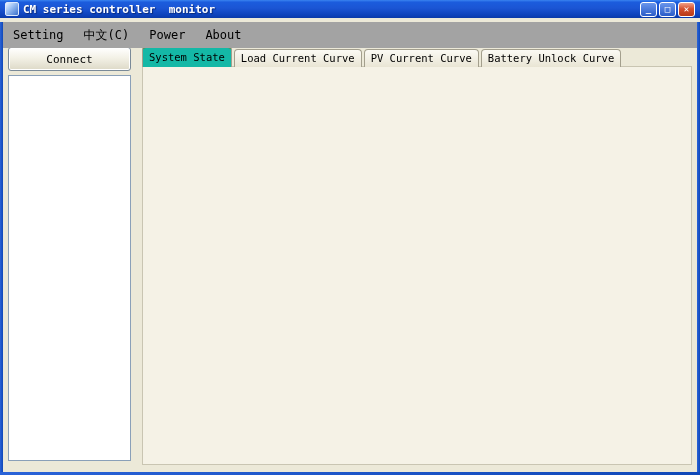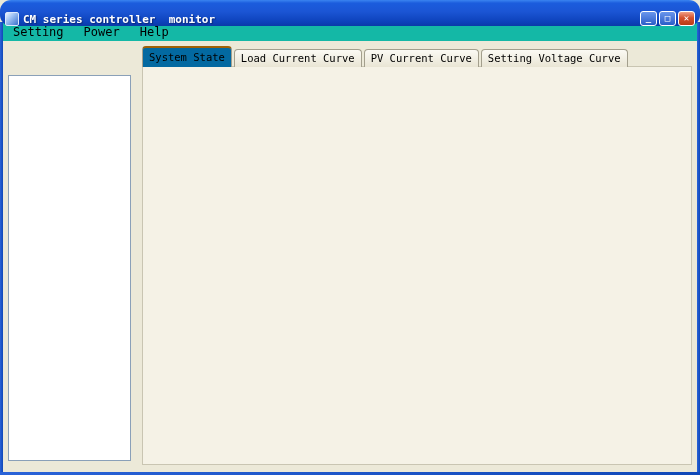--- a/index.html
+++ b/index.html
@@ -1,47 +1,47 @@
 <!DOCTYPE html>
 <html><head>
 <meta charset="utf-8">
 <style>
   html,body{margin:0;padding:0;background:#4a6a9a;font-family:"DejaVu Sans Mono",monospace;}
   .window{position:relative;width:700px;height:475px;background:#ece9d8;overflow:hidden;
           font-size:11px;color:#000;}
   .abs{position:absolute;}
   
   .edge{position:absolute;background:linear-gradient(90deg,#2a63d8,#1048b8);z-index:5;}
-  .titlebar{position:absolute;left:0;top:0;width:700px;height:26px;z-index:6;
+  .titlebar{position:absolute;left:0;top:0;width:700px;height:18px;z-index:6;
     background:linear-gradient(180deg,#3a84f0 0%,#1b5cdd 12%,#1b55d4 45%,#0c41ba 85%,#0a3aa8 100%);
-    display:flex;align-items:flex-end;border-radius:11px;}
+    display:flex;align-items:center;}
   .app-icon{width:14px;height:14px;margin:0 4px 0 5px;border-radius:2px;
     background:linear-gradient(135deg,#eaf2ff 0%,#9ec2f4 40%,#3a70cc 100%);
     border:1px solid #dce8fc;box-sizing:border-box;}
   .title-text{color:#fff;font-weight:bold;font-size:11px;white-space:pre;
     text-shadow:1px 1px 1px #0a2a7a;}
   .win-btns{margin-left:auto;display:flex;gap:2px;padding-right:5px;}
   .wbtn{width:17px;height:15px;border:1px solid #fff;border-radius:3px;color:#fff;
     font-size:9px;line-height:13px;text-align:center;font-weight:bold;box-sizing:border-box;
     background:linear-gradient(180deg,#6a96ec,#2a5cc8);cursor:default;}
   .wbtn.close{background:linear-gradient(180deg,#f0a088,#d4512e 45%,#b83a16);}
-  .menubar{position:absolute;left:3px;top:22px;width:694px;height:19px;background:#14b8a6;
+  .menubar{position:absolute;left:3px;top:22px;width:694px;height:26px;background:#a3a3a3;
     display:flex;align-items:center;z-index:4;}
   .menu-item{padding:2px 10px;font-size:12px;}
   
   .xp-btn{border:1px solid #77776b;border-radius:3px;box-sizing:border-box;
     background:linear-gradient(180deg,#ffffff,#f3f1e6 45%,#ddd9c7);
     box-shadow:inset 0 0 0 1px #fff;font-family:"DejaVu Sans Mono",monospace;font-size:11px;}
   .listbox{background:#fff;border:1px solid #8aa0b8;box-sizing:border-box;}
   
   .tabs{position:absolute;left:142px;top:47px;height:20px;display:flex;align-items:flex-end;z-index:3;}
   .tab{height:18px;padding:0 6px;margin-right:2px;border:1px solid #a39f8d;border-bottom:none;
     border-radius:4px 4px 0 0;background:linear-gradient(#fbfaf4,#e9e5d4);
     font-size:10.5px;line-height:17px;white-space:nowrap;box-sizing:border-box;}
-  .tab.active{height:21px;line-height:18px;background:#0369a1;border-top:2px solid #a16207;
+  .tab.active{height:21px;line-height:18px;background:#14b8a6;border-top:2px solid #a16207;
     position:relative;z-index:4;}
   .panel{position:absolute;left:142px;top:66px;width:550px;height:399px;background:#f5f2e6;
     border:1px solid #c9c5b2;box-sizing:border-box;z-index:2;}
   
   .grp{border:1px solid #d2cebd;border-radius:4px;box-sizing:border-box;}
   .grp-title{position:absolute;top:-8px;left:6px;padding:0 3px;background:#f5f2e6;
     color:#3e7a9c;font-weight:bold;font-size:11px;white-space:nowrap;}
   .flabel{position:absolute;right:64px;top:3px;white-space:nowrap;font-size:11px;}
   .fin{position:absolute;left:106px;width:40px;height:17px;border:1px solid #8aa8c8;
     box-sizing:border-box;background:#fff;font-family:"DejaVu Sans Mono",monospace;
@@ -94,31 +94,33 @@
       <div class="wbtn close">✕</div>
     </div>
   </div>
 
   <div class="edge" style="left:0;top:22px;width:3px;height:453px"></div>
   <div class="edge" style="left:697px;top:22px;width:3px;height:453px"></div>
   <div class="edge" style="left:0;top:472px;width:700px;height:3px"></div>
 
   <div class="menubar">
     <span class="menu-item">Setting</span>
+    <span class="menu-item">中文(C)</span>
     <span class="menu-item">Power</span>
-    <span class="menu-item">Help</span>
-  </div>
-
+    <span class="menu-item">About</span>
+  </div>
+
+  <button class="xp-btn abs" style="left:8px;top:47px;width:123px;height:24px;border-color:#7a8a98">Connect</button>
   <div class="listbox abs" style="left:8px;top:75px;width:123px;height:386px"></div>
 
   <div class="tabs">
     <div class="tab active">System State</div>
     <div class="tab">Load Current Curve</div>
     <div class="tab">PV Current Curve</div>
-    <div class="tab">Setting Voltage Curve</div>
+    <div class="tab">Battery Unlock Curve</div>
   </div>
 
   <div class="panel"></div>
 
   <div class="abs iconbox" style="left:185px;top:72px;width:67px;height:80px">
     <svg width="67" height="80" viewBox="0 0 67 80">
       <g transform="translate(24,4) skewX(-17)">
         <rect x="0" y="0" width="38" height="72" fill="#1c7e0c" stroke="#2d8f15" stroke-width="2" rx="2"></rect>
         <g>
           <rect x="3" y="3" width="10" height="15" fill="#36ad1b"></rect>

